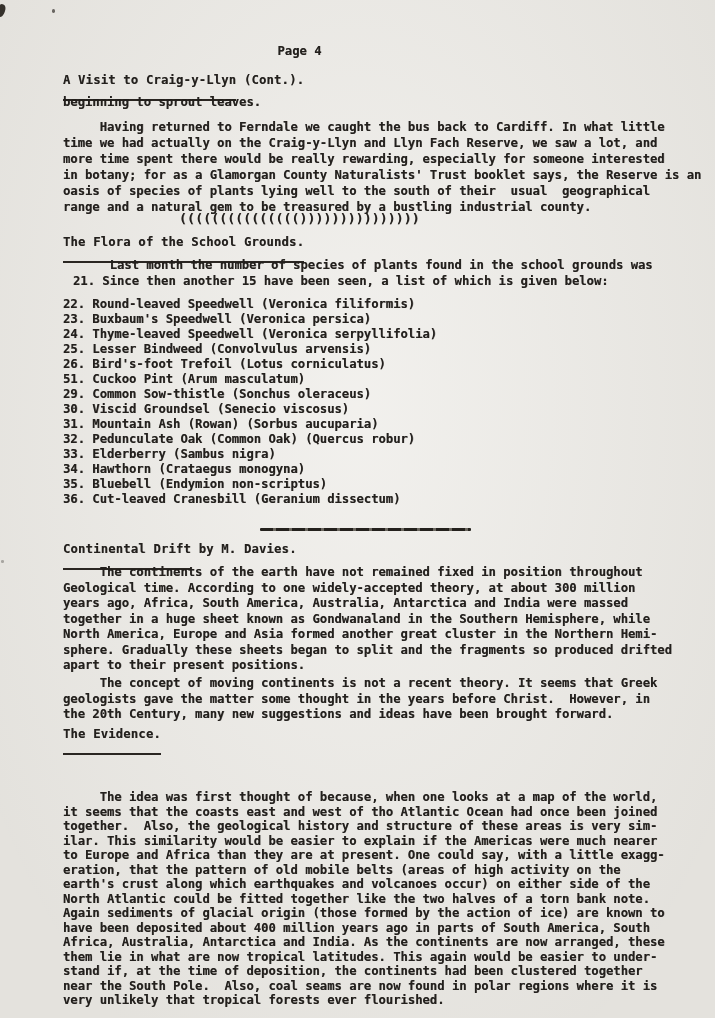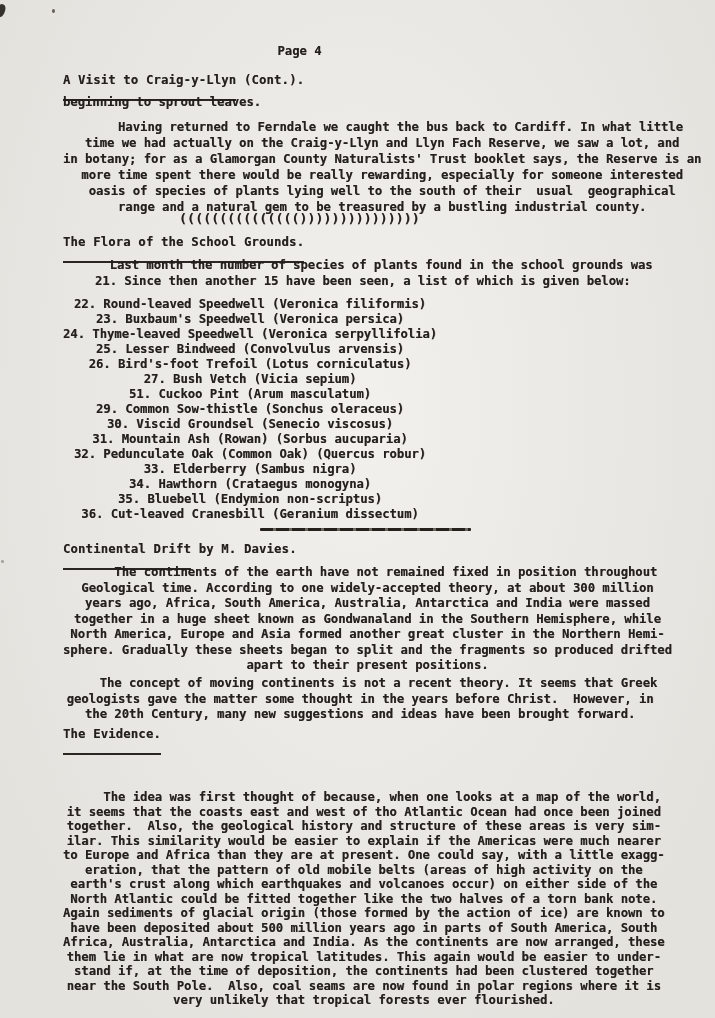--- a/index.html
+++ b/index.html
@@ -15,21 +15,21 @@
     background: #ebe9e4;
     background-image: radial-gradient(ellipse at 50% 40%, rgba(255,255,255,0.35), rgba(0,0,0,0.03) 85%);
     overflow: hidden;
     font-family: "DejaVu Sans Mono", "Liberation Mono", monospace;
     font-weight: 700;
     font-size: 12.2px;
     color: #23201d;
     text-shadow: 0.3px 0.2px 0 rgba(25,22,19,0.5);
   }
   .abs { position: absolute; left: 63px; }
-  .line, .block div { white-space: pre; text-align: center; }
+  .line, .block div { white-space: pre; }
   .centered { left: 0; width: 599px; text-align: center; }
   .ul { border-bottom: 2px solid #2a2622; padding-bottom: 12px; }
   .heading { letter-spacing: 0.2px; }
   #visit-para div, #flora-intro div { line-height: 16px; }
   #flora-list div { line-height: 15px; }
   #cd-para1 div, #cd-para2 div { line-height: 15.5px; }
   #ev-para div { line-height: 14.5px; }
   #parens-line { font-size: 13px; letter-spacing: 0.2px; }
   #section-divider {
     position: absolute;
@@ -56,22 +56,22 @@
 
   <div class="abs heading" style="top:73px;">
     <span class="ul">A Visit to Craig-y-Llyn</span><span> (Cont.).</span>
   </div>
 
   <div class="abs line" style="top:95px;">beginning to sprout leaves.</div>
 
   <div class="abs block" style="top:119px;" id="visit-para">
       <div>     Having returned to Ferndale we caught the bus back to Cardiff. In what little</div>
       <div>time we had actually on the Craig-y-Llyn and Llyn Fach Reserve, we saw a lot, and</div>
+      <div>more time spent there would be really rewarding, especially for someone interested</div>
       <div>in botany; for as a Glamorgan County Naturalists' Trust booklet says, the Reserve is an</div>
-      <div>more time spent there would be really rewarding, especially for someone interested</div>
       <div>oasis of species of plants lying well to the south of their  usual  geographical</div>
       <div>range and a natural gem to be treasured by a bustling industrial county.</div>
     </div>
 
   <div class="abs centered" style="top:211px;" id="parens-line">((((((((((((((()))))))))))))))</div>
 
   <div class="abs heading" style="top:235px;">
     <span class="ul">The Flora of the School Grounds.</span>
   </div>
 
@@ -79,21 +79,20 @@
       <div>     Last month the number of species of plants found in the school grounds was</div>
       <div>21. Since then another 15 have been seen, a list of which is given below:</div>
     </div>
 
   <div class="abs block" style="top:297px;" id="flora-list">
       <div>22. Round-leaved Speedwell (Veronica filiformis)</div>
       <div>23. Buxbaum's Speedwell (Veronica persica)</div>
       <div>24. Thyme-leaved Speedwell (Veronica serpyllifolia)</div>
       <div>25. Lesser Bindweed (Convolvulus arvensis)</div>
       <div>26. Bird's-foot Trefoil (Lotus corniculatus)</div>
-      <div>27. Bush Vetch (Vicia sepium)</div>
       <div>51. Cuckoo Pint (Arum masculatum)</div>
       <div>29. Common Sow-thistle (Sonchus oleraceus)</div>
       <div>30. Viscid Groundsel (Senecio viscosus)</div>
       <div>31. Mountain Ash (Rowan) (Sorbus aucuparia)</div>
       <div>32. Pedunculate Oak (Common Oak) (Quercus robur)</div>
       <div>33. Elderberry (Sambus nigra)</div>
       <div>34. Hawthorn (Crataegus monogyna)</div>
       <div>35. Bluebell (Endymion non-scriptus)</div>
       <div>36. Cut-leaved Cranesbill (Geranium dissectum)</div>
     </div>
@@ -127,21 +126,21 @@
   <div class="abs block" style="top:790px;" id="ev-para">
       <div>     The idea was first thought of because, when one looks at a map of the world,</div>
       <div>it seems that the coasts east and west of tho Atlantic Ocean had once been joined</div>
       <div>together.  Also, the geological history and structure of these areas is very sim-</div>
       <div>ilar. This similarity would be easier to explain if the Americas were much nearer</div>
       <div>to Europe and Africa than they are at present. One could say, with a little exagg-</div>
       <div>eration, that the pattern of old mobile belts (areas of high activity on the</div>
       <div>earth's crust along which earthquakes and volcanoes occur) on either side of the</div>
       <div>North Atlantic could be fitted together like the two halves of a torn bank note.</div>
       <div>Again sediments of glacial origin (those formed by the action of ice) are known to</div>
-      <div>have been deposited about 500 million years ago in parts of South America, South</div>
+      <div>have been deposited about 400 million years ago in parts of South America, South</div>
       <div>Africa, Australia, Antarctica and India. As the continents are now arranged, these</div>
       <div>them lie in what are now tropical latitudes. This again would be easier to under-</div>
       <div>stand if, at the time of deposition, the continents had been clustered together</div>
       <div>near the South Pole.  Also, coal seams are now found in polar regions where it is</div>
       <div>very unlikely that tropical forests ever flourished.</div>
     </div>
 
 </div>
 
 </body></html>

